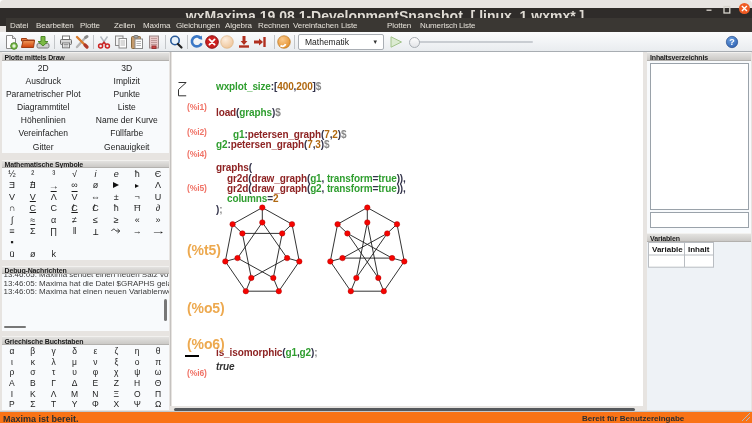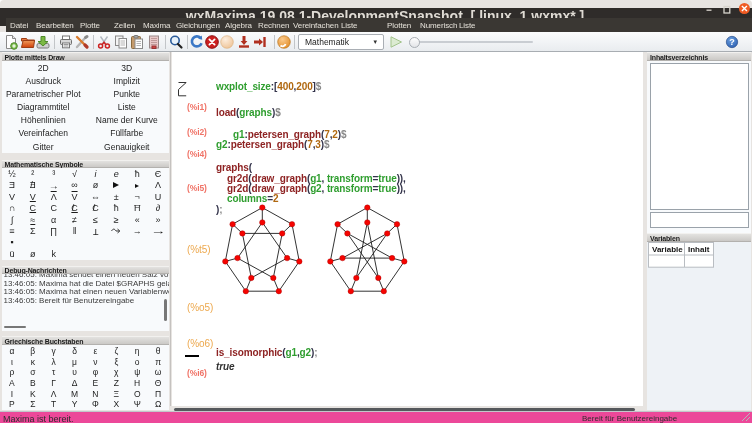--- a/index.html
+++ b/index.html
@@ -39,29 +39,29 @@
 .tri { display:inline-block; width:0; height:0; border-left:6px solid #111; border-top:3.8px solid transparent; border-bottom:3.8px solid transparent; }
 .tris { display:inline-block; width:0; height:0; border-left:4.2px solid #111; border-top:2.6px solid transparent; border-bottom:2.6px solid transparent; }
 #log { position:absolute; left:2px; top:-3px; width:163px; font-size:8px; color:#3a3a3a; white-space:nowrap; }
 #log div { height:8.7px; line-height:8.7px; }
 #vthumb { position:absolute; right:1.5px; top:25px; width:3px; height:22px; background:#777; border-radius:2px; }
 #hthumb { position:absolute; left:2px; bottom:2.5px; width:22px; height:2.5px; background:#777; border-radius:2px; }
 #content { position:absolute; left:172px; top:52px; width:470.5px; height:354px; background:#fff; }
 #hscroll { position:absolute; left:174px; top:408px; width:461px; height:2.6px; background:#55585c; border-radius:2px; }
 .code { position:absolute; font-size:10px; line-height:10px; white-space:pre; color:#333; font-weight:bold; letter-spacing:-0.12px;margin-top:23px; }
 .ip { position:absolute; font-size:8.5px; line-height:8.5px; color:#f07468; font-weight:bold; letter-spacing:-0.1px;margin-top:43px; }
-.tp { position:absolute; font-size:10px; line-height:8.5px; color:#eda94f; font-weight:normal; letter-spacing:-0.1px; }
+.tp { position:absolute; font-size:14px; line-height:8.5px; color:#eda94f; font-weight:bold; letter-spacing:-0.1px; }
 .fn { color:#8e2323; }
 .vr { color:#2f9e2f; }
 .nu { color:#b06810; }
 .op { color:#33334a; }
 .en { color:#8a8a8a; }
 #rsb { position:absolute; left:642.5px; top:52px; width:109.5px; height:358px; background:#e7e4e1; }
-#status { position:absolute; left:0; top:410.5px; width:752px; height:12.5px; background:#ec4899;
-  border-top:1px solid #c3c7cb; font-size:8px; color:#2e2e2e; }
+#status { position:absolute; left:0; top:410.5px; width:752px; height:12.5px; background:#f97316;
+  border-top:1px solid #c3c7cb; font-size:8px; color:#2e2e2e;font-weight:bold; }
 </style></head><body>
 <div id="title"><span style="padding-left:18px">wxMaxima 19.08.1-DevelopmentSnapshot&nbsp; [ linux_1.wxmx* ]</span></div>
 <svg id="winbtn" width="60" height="18" viewBox="0 0 60 18" style="right:0px">
  <path d="M14.5 10.2h5" stroke="#d8d4cd" stroke-width="1.3"></path>
  <rect x="32" y="6.5" width="5.8" height="6.5" fill="none" stroke="#d8d4cd" stroke-width="1.3"></rect>
  <circle cx="52.4" cy="8.5" r="5.5" fill="#ef5b23"></circle>
  <path d="M49.9 6l5 5M54.9 6l-5 5" stroke="#fff" stroke-width="1.4"></path>
 </svg>
 <svg style="position:absolute;left:0;top:0" width="6" height="6" viewBox="0 0 6 6">
     <path d="M0 0h6L0 6z" fill="none"></path>
@@ -298,21 +298,20 @@
       <div></div>
       <div></div>
     </div>
   </div>
 <div class="phead" style="left:1.5px;top:265.5px;width:167px">Debug-Nachrichten</div>
 <div class="pbody " style="left:1.5px;top:274.0px;width:167px;height:56.5px">
     <div id="log">
       <div>13:46:05: Maxima sendet einen neuen Satz von</div>
       <div>13:46:05: Maxima hat die Datei $GRAPHS gelad</div>
       <div>13:46:05: Maxima hat einen neuen Variablenwe</div>
-      <div>13:46:05: Bereit für Benutzereingabe</div>
     </div>
     <div id="vthumb"></div>
     <div id="hthumb"></div>
   </div>
 <div class="phead" style="left:1.5px;top:336px;width:167px">Griechische Buchstaben</div>
 <div class="pbody " style="left:1.5px;top:344.5px;width:167px;height:65px">
     <div class="grid8 greek">
       <div>α</div>
       <div>β</div>
       <div>γ</div>

